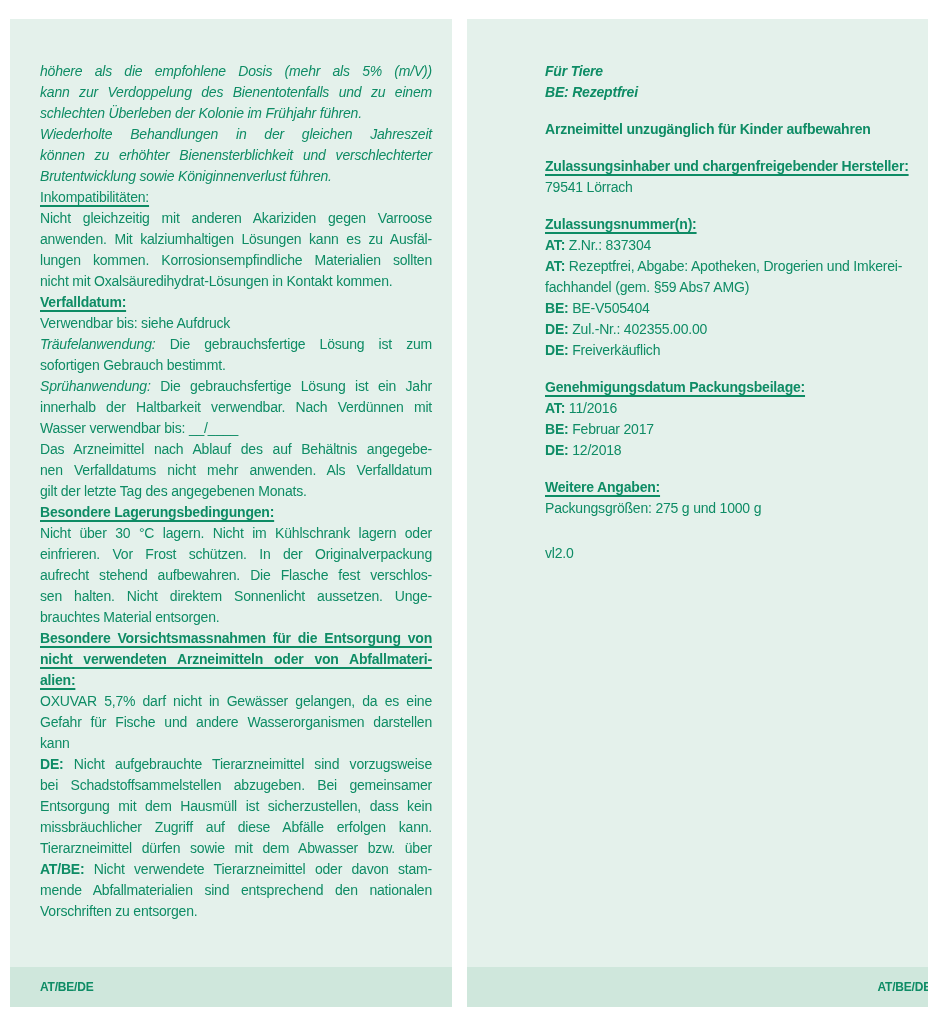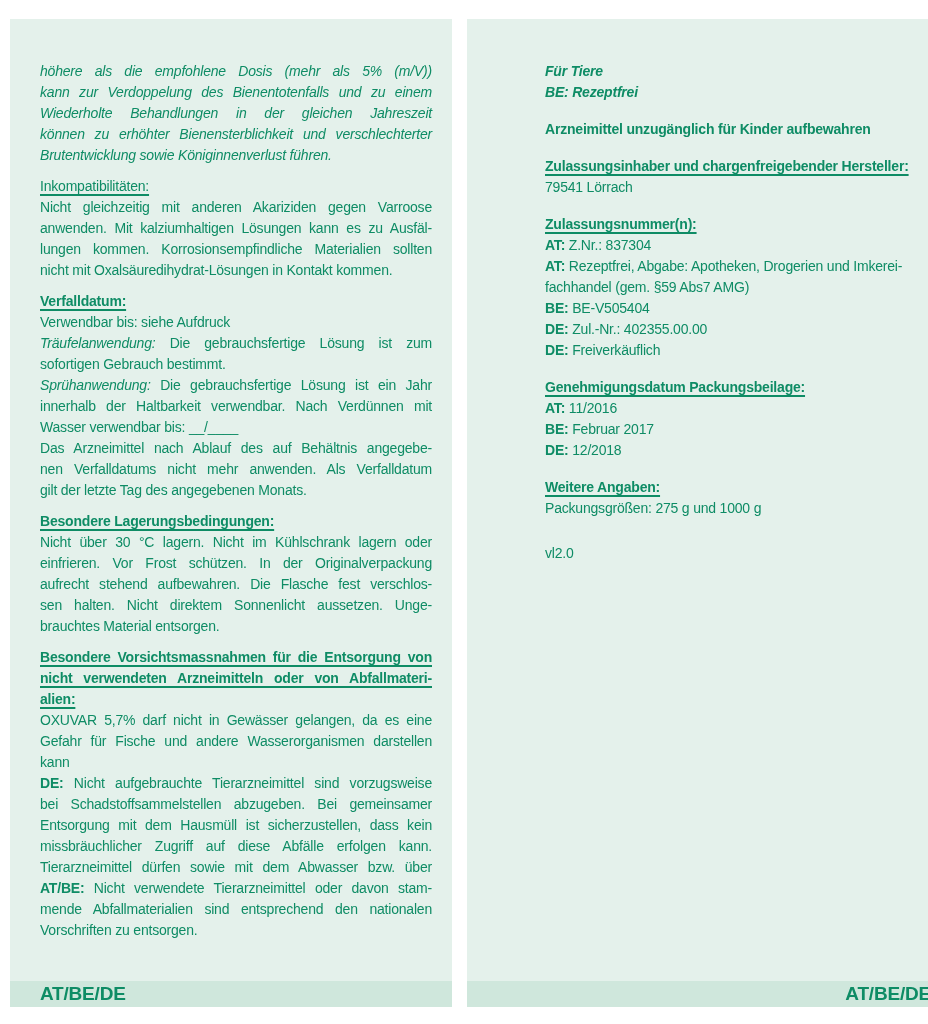--- a/index.html
+++ b/index.html
@@ -19,46 +19,47 @@
     position:absolute;top:19px;height:988px;
     background:var(--panel-bg);
   }
   .panel.left-page{left:10px;width:442px;}
   .panel.right-page{left:467px;width:446px;padding-left:48px;}
   .content{
     padding:26px 20px 0 30px;
     color:var(--ink);
     font-size:14px;line-height:21px;letter-spacing:-0.2px;
   }
-  .block{margin-top:10px;}
+  .block{}
   .right-page .block{margin-top:16px;}
   .block:first-child{margin-top:16px;font-style:italic;}
   .block.xgap{margin-top:24px;}
   .ln{white-space:nowrap;}
   .ln.jst{text-align:justify;text-align-last:justify;}
   .seg.b{font-weight:bold;}
   .seg.i{font-style:italic;}
   .seg.u{text-decoration:underline;text-underline-offset:3px;text-decoration-thickness:1.5px;}
   .footer-bar{
-    position:absolute;left:0;right:0;bottom:0;height:26px;
+    position:absolute;left:0;right:0;bottom:0;height:40px;
     background:var(--footer-bg);
     display:flex;align-items:center;
     padding:0 30px;box-sizing:border-box;
-    color:var(--ink);font-weight:bold;font-size:19px;letter-spacing:-0.2px;
+    color:var(--ink);font-weight:bold;font-size:12px;letter-spacing:-0.2px;
   }
   .footer-bar.align-right{justify-content:flex-end;}
 </style>
 </head>
 <body>
 
 <div class="panel left-page">
   <div class="content" id="left-col">
       <div class="block">
         <div class="ln jst"><span class="seg">höhere als die empfohlene Dosis (mehr als 5% (m/V))</span></div>
         <div class="ln jst"><span class="seg">kann zur Verdoppelung des Bienentotenfalls und zu einem</span></div>
+        <div class="ln"><span class="seg">schlechten Überleben der Kolonie im Frühjahr führen.</span></div>
         <div class="ln jst"><span class="seg">Wiederholte Behandlungen in der gleichen Jahreszeit</span></div>
         <div class="ln jst"><span class="seg">können zu erhöhter Bienensterblichkeit und verschlechterter</span></div>
         <div class="ln"><span class="seg">Brutentwicklung sowie Königinnenverlust führen.</span></div>
       </div>
       <div class="block">
         <div class="ln"><span class="seg u">Inkompatibilitäten:</span></div>
         <div class="ln jst"><span class="seg">Nicht gleichzeitig mit anderen Akariziden gegen Varroose</span></div>
         <div class="ln jst"><span class="seg">anwenden. Mit kalziumhaltigen Lösungen kann es zu Ausfäl-</span></div>
         <div class="ln jst"><span class="seg">lungen kommen. Korrosionsempfindliche Materialien sollten</span></div>
         <div class="ln"><span class="seg">nicht mit Oxalsäuredihydrat-Lösungen in Kontakt kommen.</span></div>

